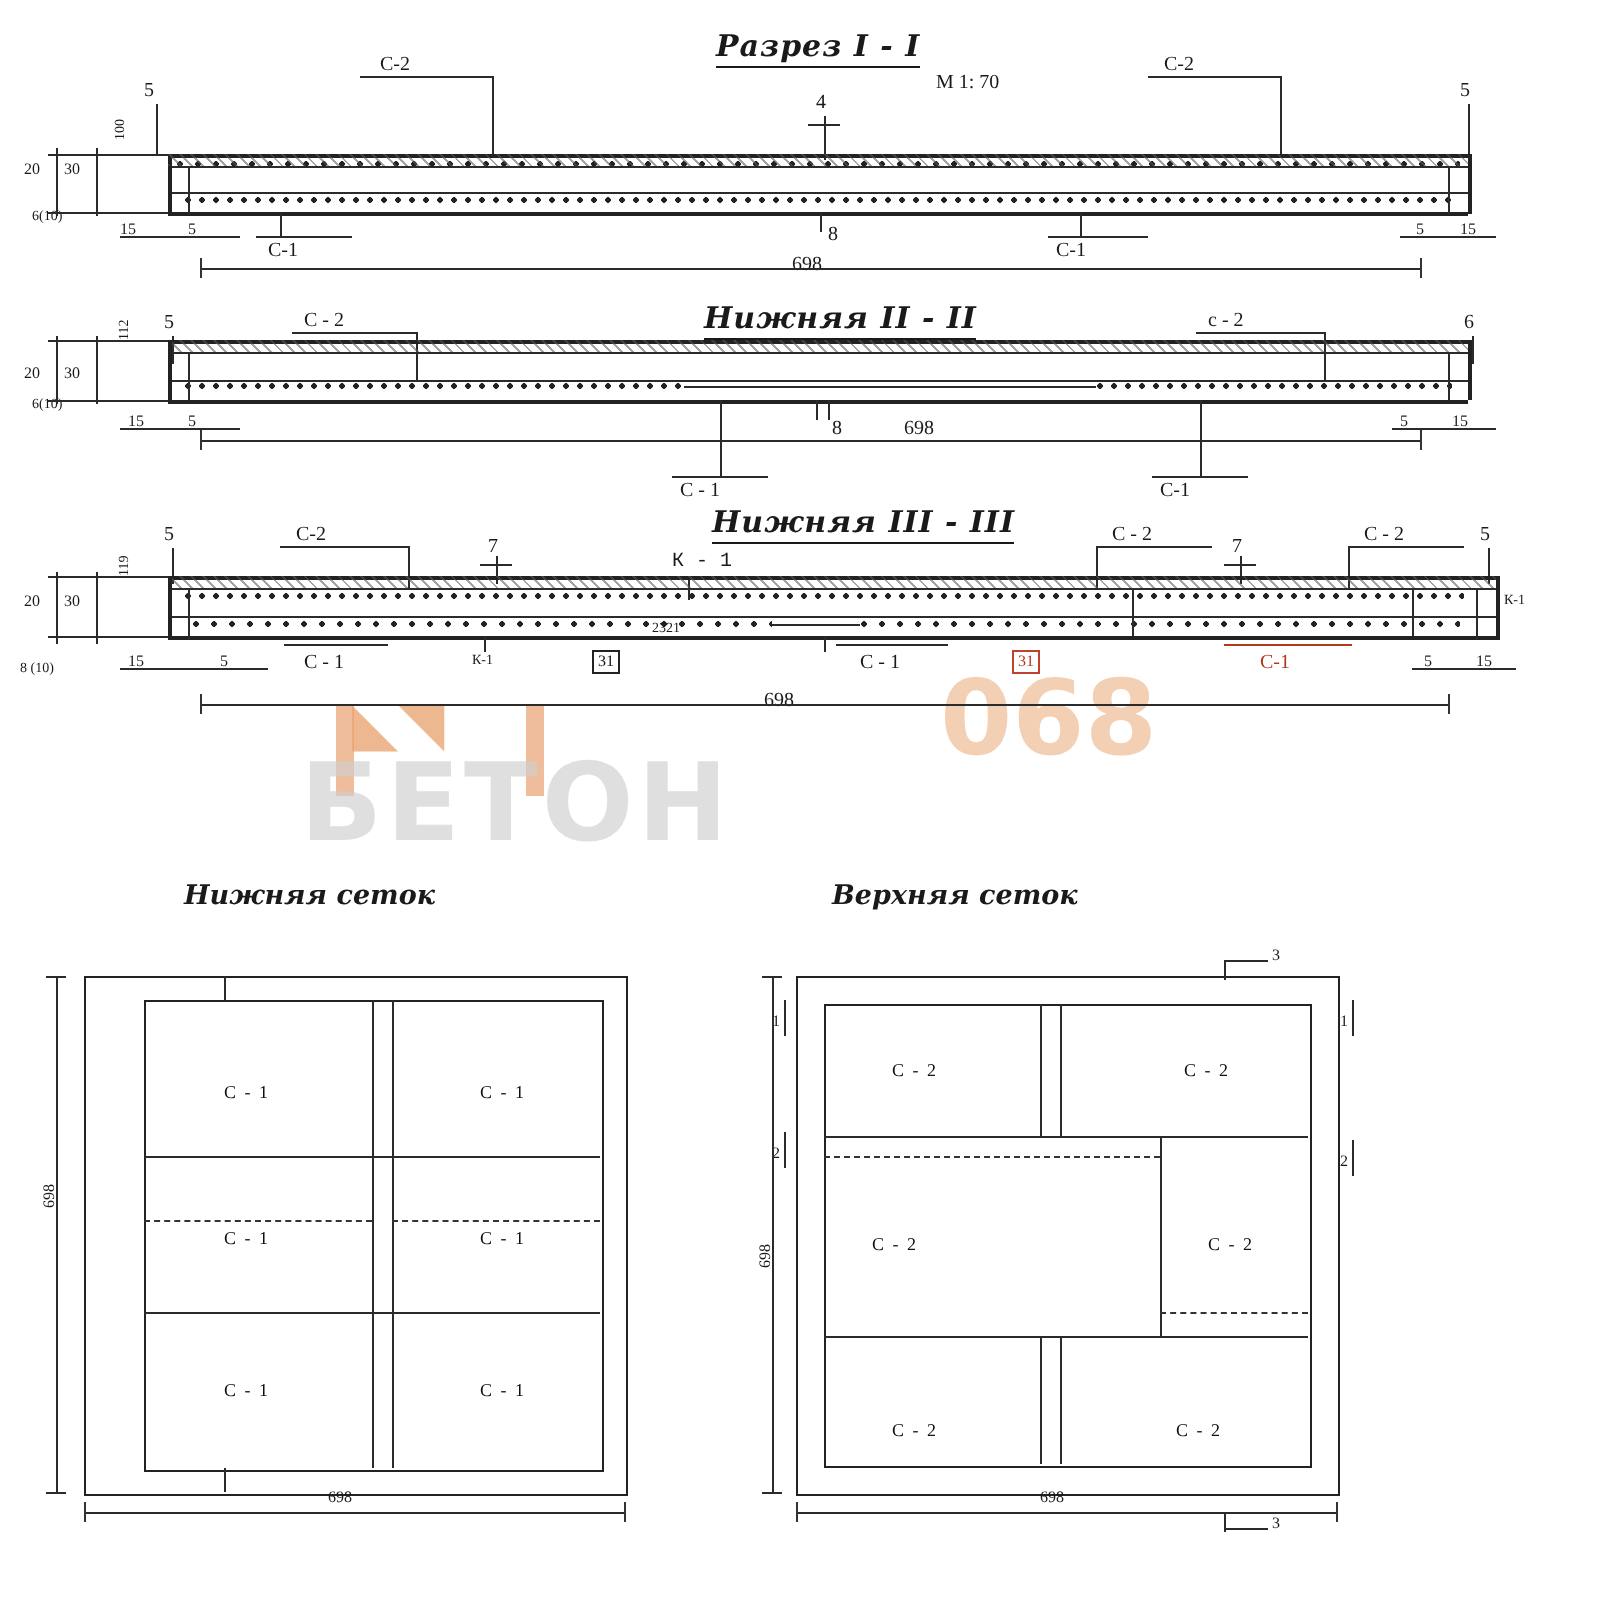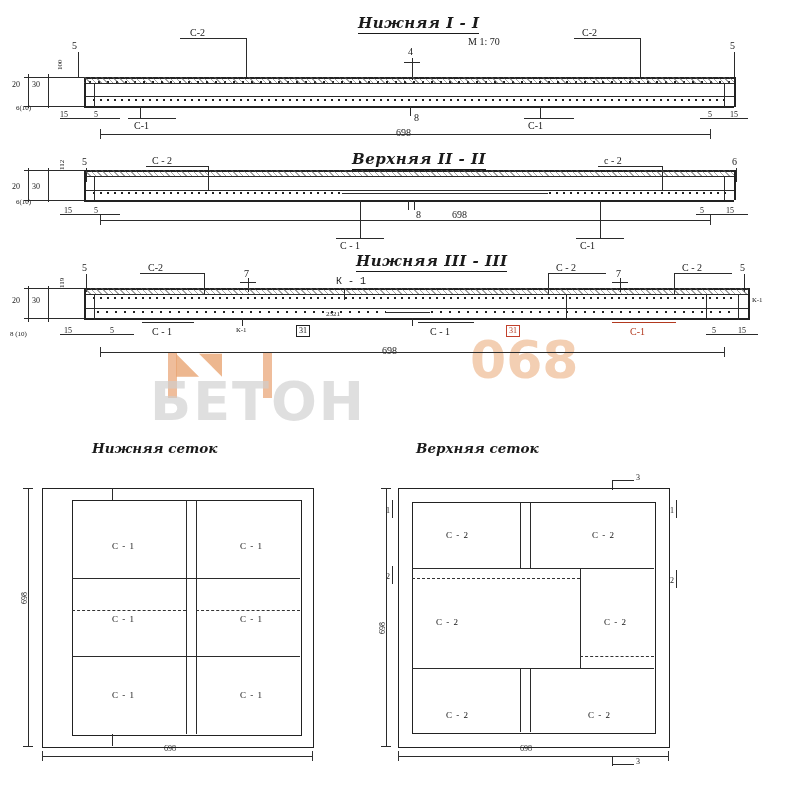--- a/index.html
+++ b/index.html
@@ -107,21 +107,21 @@
 <div class="sheet">
 
   <div class="wm">
     <div class="wm-roof" style="left:168px;top:352px;width:86px;height:46px;transform:skewX(0deg);border-top:0;"></div>
     <div class="wm-orange" style="left:176px;top:345px;font-size:30px;">◣◥</div>
     <div class="wm-text" style="left:150px;top:370px;font-size:54px;">БЕТОН</div>
     <div class="wm-orange" style="left:470px;top:330px;font-size:52px;opacity:.5;">068</div>
   </div>
 
   <div class="head" style="left:358px;top:14px;">
-    <span class="u">Нижняя I - I</span>
+    <span class="u">Разрез I - I</span>
   </div>
   <div class="txt" style="left:468px;top:36px;">М 1: 70</div>
 
   <div class="txt" style="left:190px;top:27px;">С-2</div>
   <div class="h" style="left:180px;top:38px;width:66px;"></div>
   <div class="v" style="left:246px;top:38px;height:40px;"></div>
 
   <div class="txt" style="left:582px;top:27px;">С-2</div>
   <div class="h" style="left:574px;top:38px;width:66px;"></div>
   <div class="v" style="left:640px;top:38px;height:40px;"></div>
@@ -174,21 +174,21 @@
   <div class="txt" style="left:528px;top:120px;">С-1</div>
 
   <div class="txt" style="left:414px;top:112px;">8</div>
   <div class="v" style="left:410px;top:106px;height:10px;"></div>
   <div class="txt" style="left:396px;top:127px;">698</div>
   <div class="h" style="left:100px;top:134px;width:610px;"></div>
   <div class="tick" style="left:100px;top:129px;height:10px;"></div>
   <div class="tick" style="left:710px;top:129px;height:10px;"></div>
 
   <div class="head" style="left:352px;top:150px;">
-    <span class="u">Верхняя II - II</span>
+    <span class="u">Нижняя II - II</span>
   </div>
 
   <div class="txt" style="left:152px;top:155px;">С - 2</div>
   <div class="h" style="left:146px;top:166px;width:62px;"></div>
   <div class="v" style="left:208px;top:166px;height:24px;"></div>
 
   <div class="txt" style="left:604px;top:155px;">с - 2</div>
   <div class="h" style="left:598px;top:166px;width:64px;"></div>
   <div class="v" style="left:662px;top:166px;height:24px;"></div>
 

